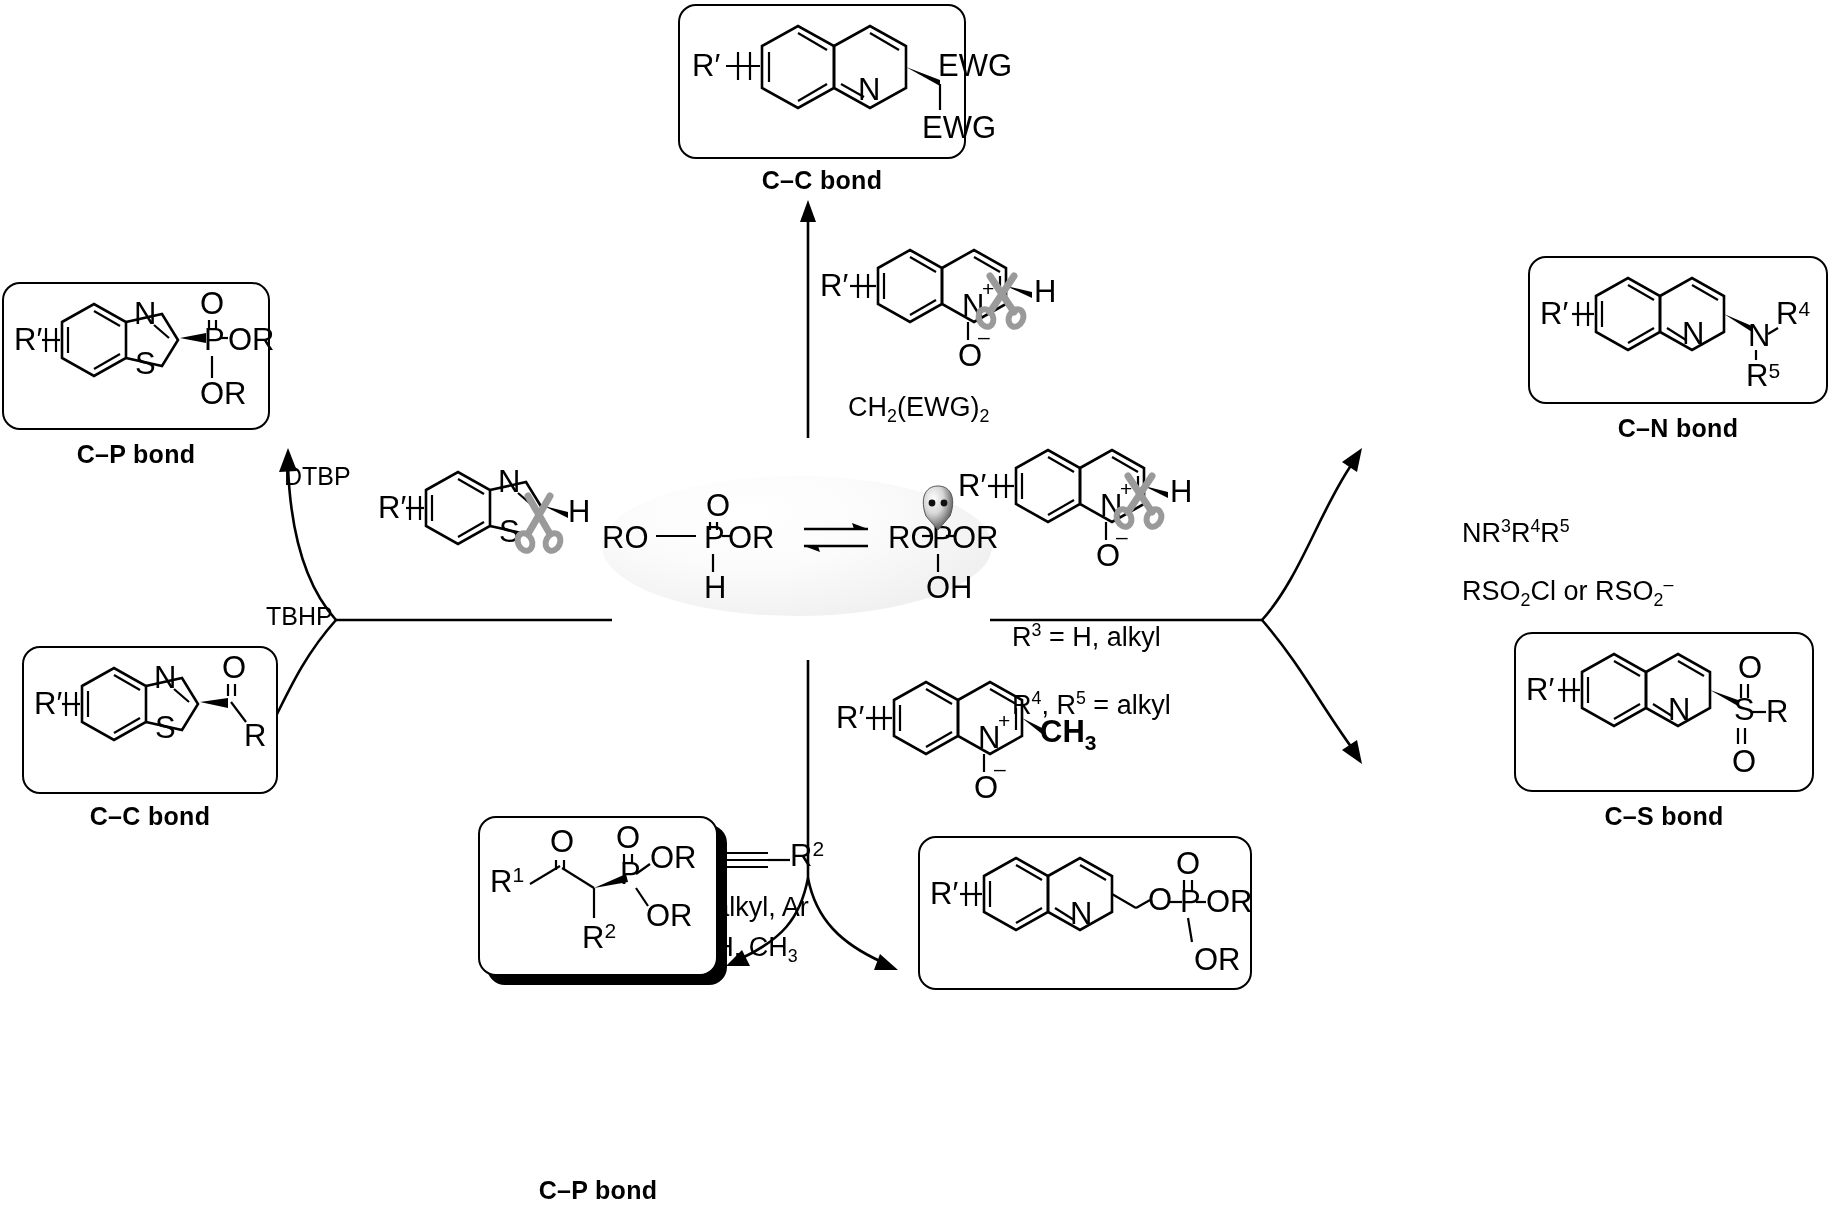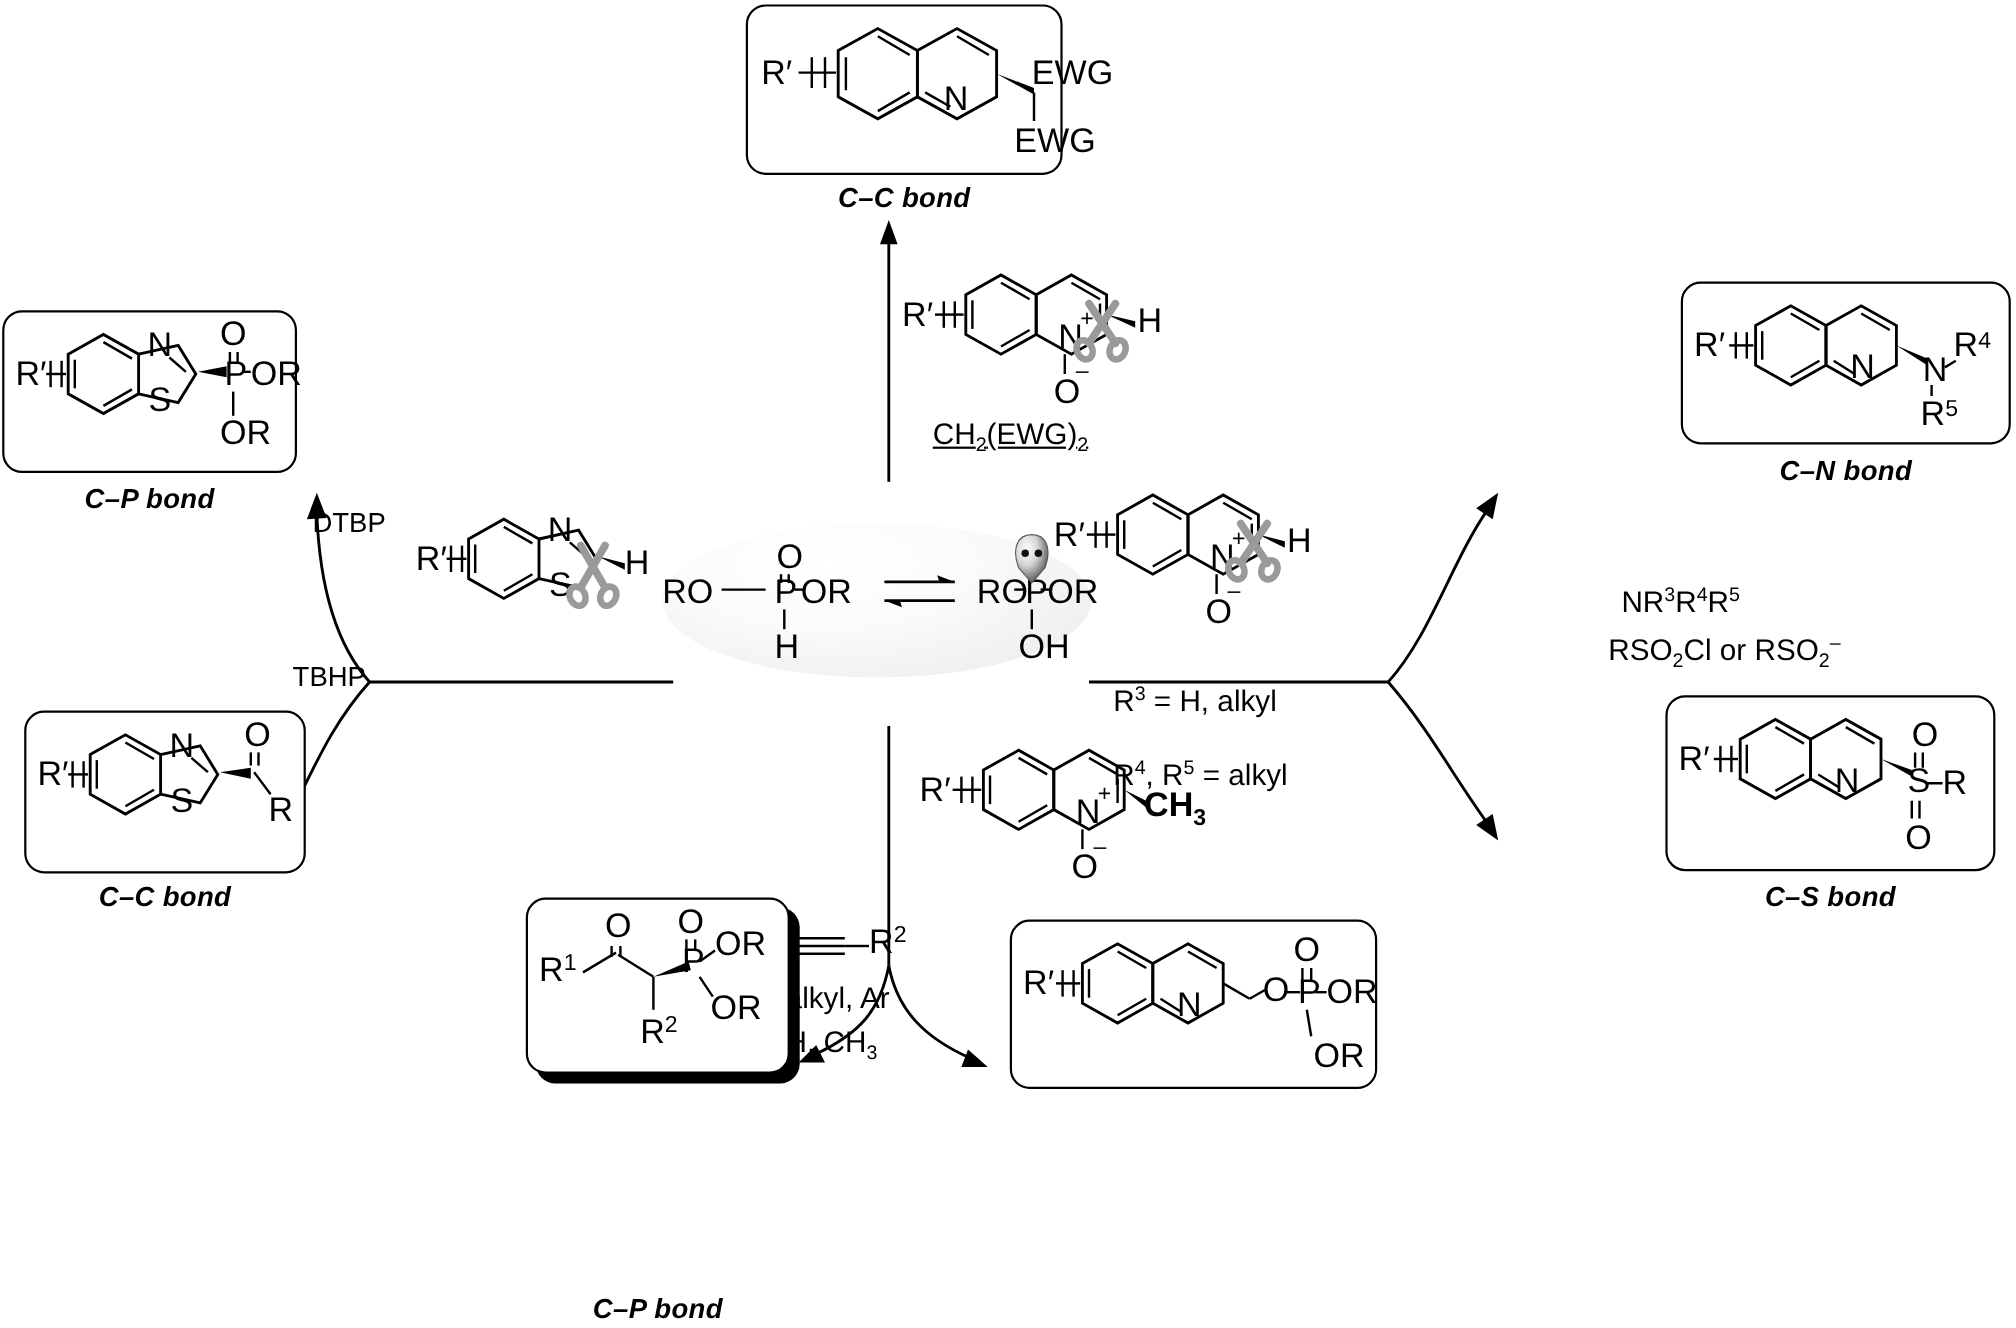--- a/index.html
+++ b/index.html
@@ -2,21 +2,21 @@
 <html><head>
 <meta charset="utf-8">
 <style>
   html,body{margin:0;padding:0;background:#fff;}
   body{width:1833px;height:1207px;position:relative;
        font-family:"Liberation Sans","DejaVu Sans",sans-serif;color:#000;overflow:hidden;}
   .canvas{position:absolute;inset:0;}
   svg.sheet{position:absolute;left:0;top:0;width:1833px;height:1207px;}
   .box{position:absolute;border:2.5px solid #000;border-radius:18px;background:#fff;box-sizing:border-box;}
   .box.shadowed{box-shadow:9px 9px 0 #000;}
-  .cap{position:absolute;font-style:italic;font-weight:bold;font-size:25px;letter-spacing:.3px;
+  .cap{position:absolute;font-weight:bold;font-size:25px;letter-spacing:.3px;
        white-space:nowrap;text-align:center;}
   .lbl{position:absolute;font-size:27px;white-space:nowrap;}
   .lbl.bold{font-weight:normal;font-size:25px;}
   .lbl sup{font-size:.66em;vertical-align:super;}
   .lbl sub{font-size:.66em;vertical-align:sub;}
   .ellipse{position:absolute;border-radius:50%;
      background:radial-gradient(ellipse at 38% 26%, #ffffff 0%, #fbfbfb 38%, #f2f2f2 70%, #e9e9e9 100%);}
   .struct{position:absolute;}
   .struct svg{display:block;overflow:visible;}
   text{font-family:"Liberation Sans","DejaVu Sans",sans-serif;fill:#000;}
@@ -175,21 +175,21 @@
       <polygon fill="#000" points="186,46 212,52 212,58"></polygon>
       <text class="at" x="214" y="62">H</text>
       <g>
         <line class="sciss" x1="170" y1="36" x2="194" y2="72"></line>
         <line class="sciss" x1="194" y1="36" x2="170" y2="72"></line>
         <ellipse class="scissf" cx="166" cy="78" rx="7" ry="9" transform="rotate(-25 166 78)"></ellipse>
         <ellipse class="scissf" cx="196" cy="78" rx="7" ry="9" transform="rotate(25 196 78)"></ellipse>
       </g>
     </svg>
   </div>
-  <div class="lbl" style="left:848px;top:380px;text-decoration:underline;">
+  <div class="lbl" style="left:848px;top:392px;">
     <span>CH</span><sub>2</sub><span>(EWG)</span><sub>2</sub>
   </div>
 
   <div class="box" style="left:2px;top:282px;width:268px;height:148px;"></div>
   <div class="struct" style="left:14px;top:292px;">
     <svg width="250" height="130" viewBox="0 0 250 130">
       <polygon class="bond" points="48,30 80,12 112,30 112,66 80,84 48,66" fill="none"></polygon>
       <line class="bondthin" x1="54" y1="35" x2="54" y2="61"></line>
       <line class="bondthin" x1="80" y1="19" x2="106" y2="34"></line>
       <line class="bondthin" x1="80" y1="77" x2="106" y2="62"></line>
@@ -325,21 +325,21 @@
     </svg>
   </div>
 
   <div class="lbl" style="left:1012px;top:620px;">
     R<sup>3</sup> = H, alkyl
   </div>
   <div class="lbl" style="left:1012px;top:688px;">
     R<sup>4</sup>, R<sup>5</sup> = alkyl
   </div>
 
-  <div class="lbl" style="left:1462px;top:530px;margin-left:12px;">
+  <div class="lbl" style="left:1462px;top:516px;">
     NR<sup>3</sup>R<sup>4</sup>R<sup>5</sup>
   </div>
   <div class="lbl" style="left:1462px;top:574px;">
     RSO<sub>2</sub>Cl or RSO<sub>2</sub><sup>–</sup>
   </div>
 
   <div class="box" style="left:1514px;top:632px;width:300px;height:160px;"></div>
   <div class="struct" style="left:1526px;top:642px;">
     <svg width="282" height="142" viewBox="0 0 282 142">
       <polygon class="bond" points="56,30 88,12 120,30 120,66 88,84 56,66" fill="none"></polygon>

